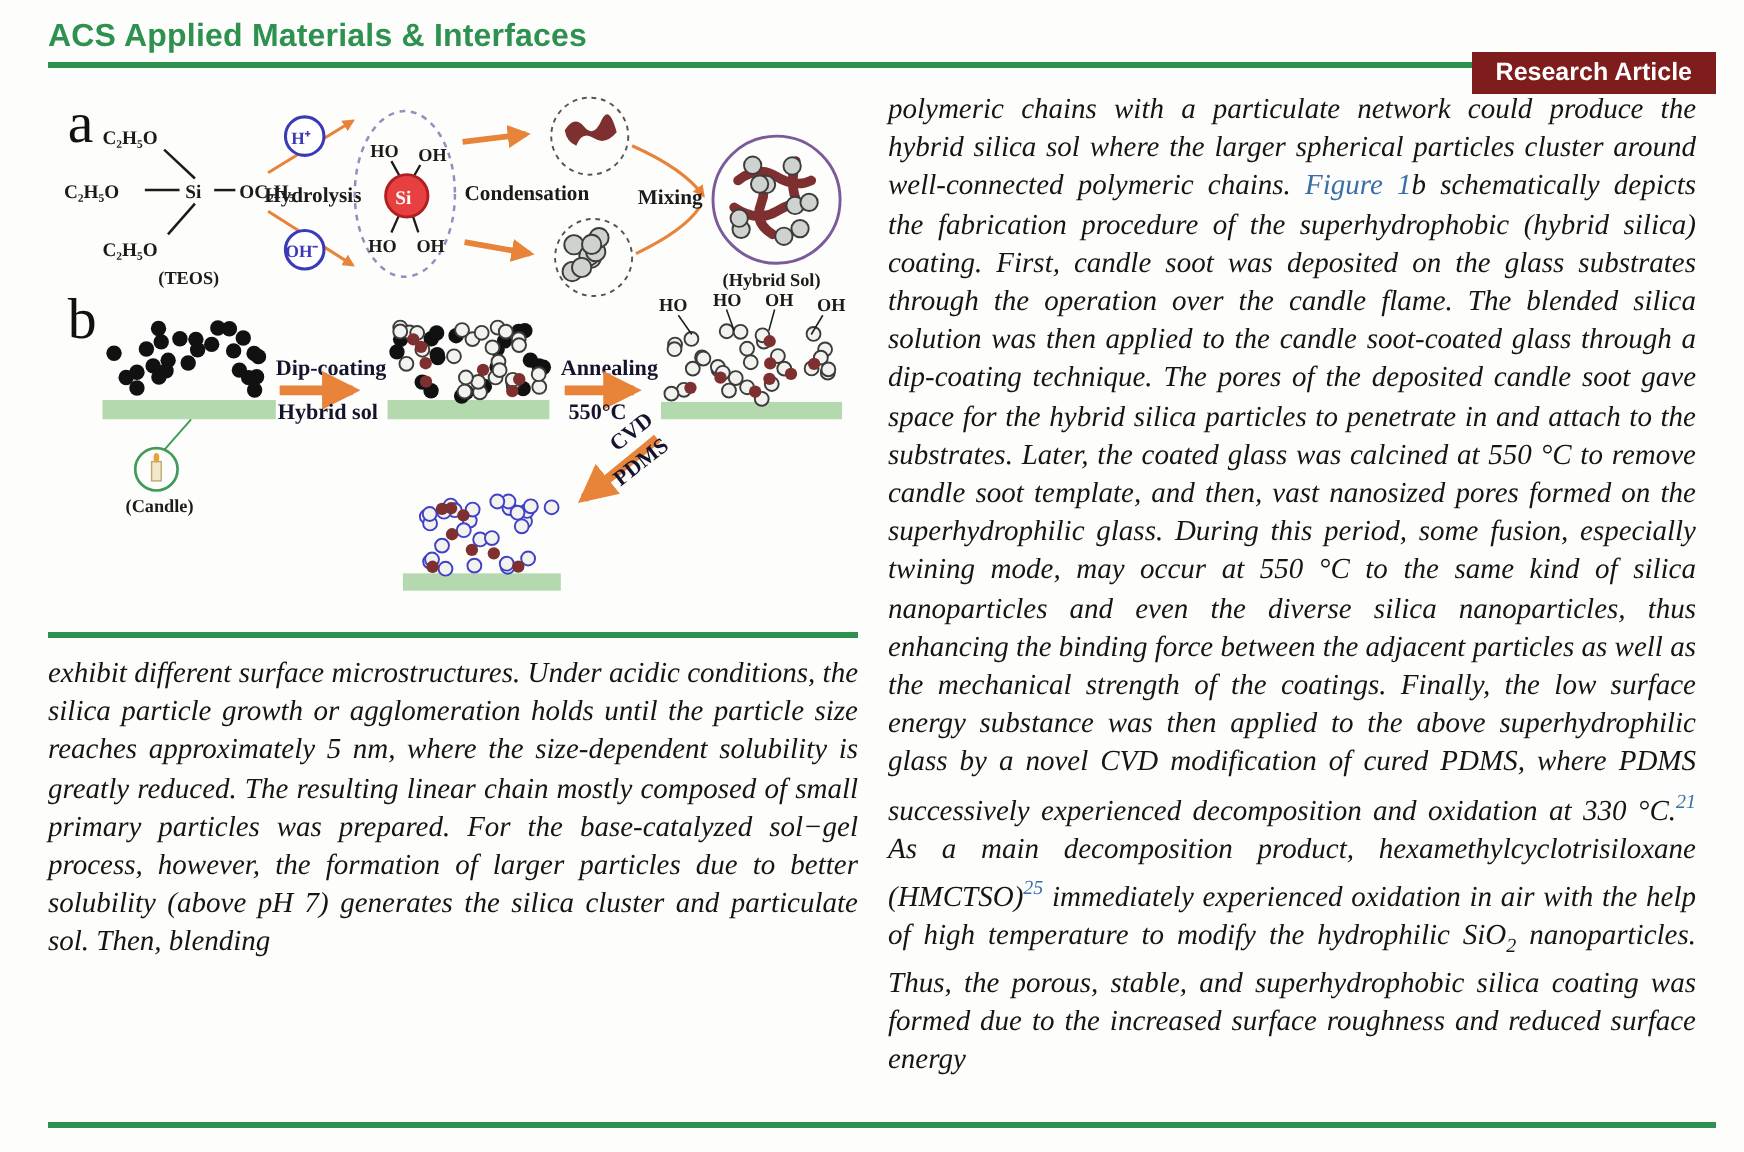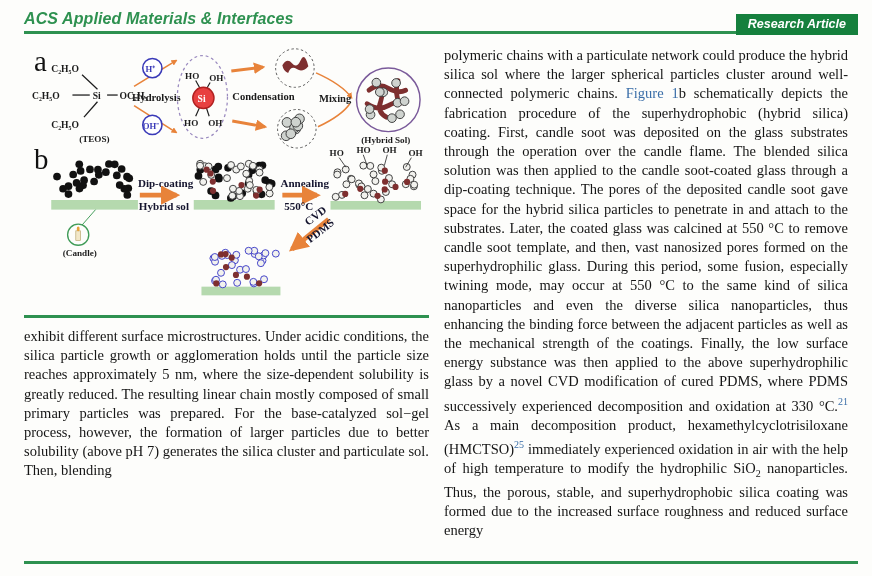--- a/index.html
+++ b/index.html
@@ -2,39 +2,39 @@
 <html><head>
 <meta charset="utf-8">
 <style>
   * { margin:0; padding:0; box-sizing:border-box; }
   html,body { background:#ffffff; }
   .page {
     position:relative; width:872px; height:576px; overflow:hidden;
     background:#fdfdfb; font-family:"Liberation Serif", serif; color:#161616;
   }
   
-  .header { position:relative; padding:10px 24px 0 24px; height:40px;font-style:italic; }
+  .header { position:relative; padding:10px 24px 0 24px; height:40px; }
   .journal {
     font-family:"Liberation Sans", sans-serif; font-weight:bold;
     font-size:16px; color:#2e9150; letter-spacing:0.1px;
   }
   .header-rule {
     position:absolute; left:24px; right:14px; top:31px; height:3px; background:#2e9150;
   }
   .badge {
-    position:absolute; right:14px; top:14px; background:#15803d; color:#fff;
+    position:absolute; right:14px; top:26px; background:#7f1d1d; color:#fff;
     font-family:"Liberation Sans", sans-serif; font-weight:bold; font-size:12.5px;
     padding:3px 12px 4px 12px;
   }
   
   .cols { display:flex; gap:15px; padding:4px 24px 0 24px; }
   .col-left  { width:405px; flex:none; }
   .col-right { width:404px; flex:none; padding-top:2px; }
   .body-text {
-    font-size:14.5px; line-height:19.2px; text-align:justify; color:#151515;
+    font-size:14.5px; line-height:19.2px; text-align:justify; color:#151515;font-style:italic;
   }
   .link { color:#3a6ea8; text-decoration:none; cursor:pointer; }
   sup.link { font-size:10px; }
   sub { font-size:10px; }
   
   .figure-wrap { width:405px; }
   .caption { font-size:13.6px; line-height:17.6px; text-align:justify; margin-top:2px; color:#151515;}
   .caption b { font-weight:bold; }
   .caption-rule { height:3px; background:#2e9150; margin:7px 0 9px 0; }
   .bottom-rule { position:absolute; left:24px; right:14px; bottom:12px; height:3px; background:#2e9150; }

